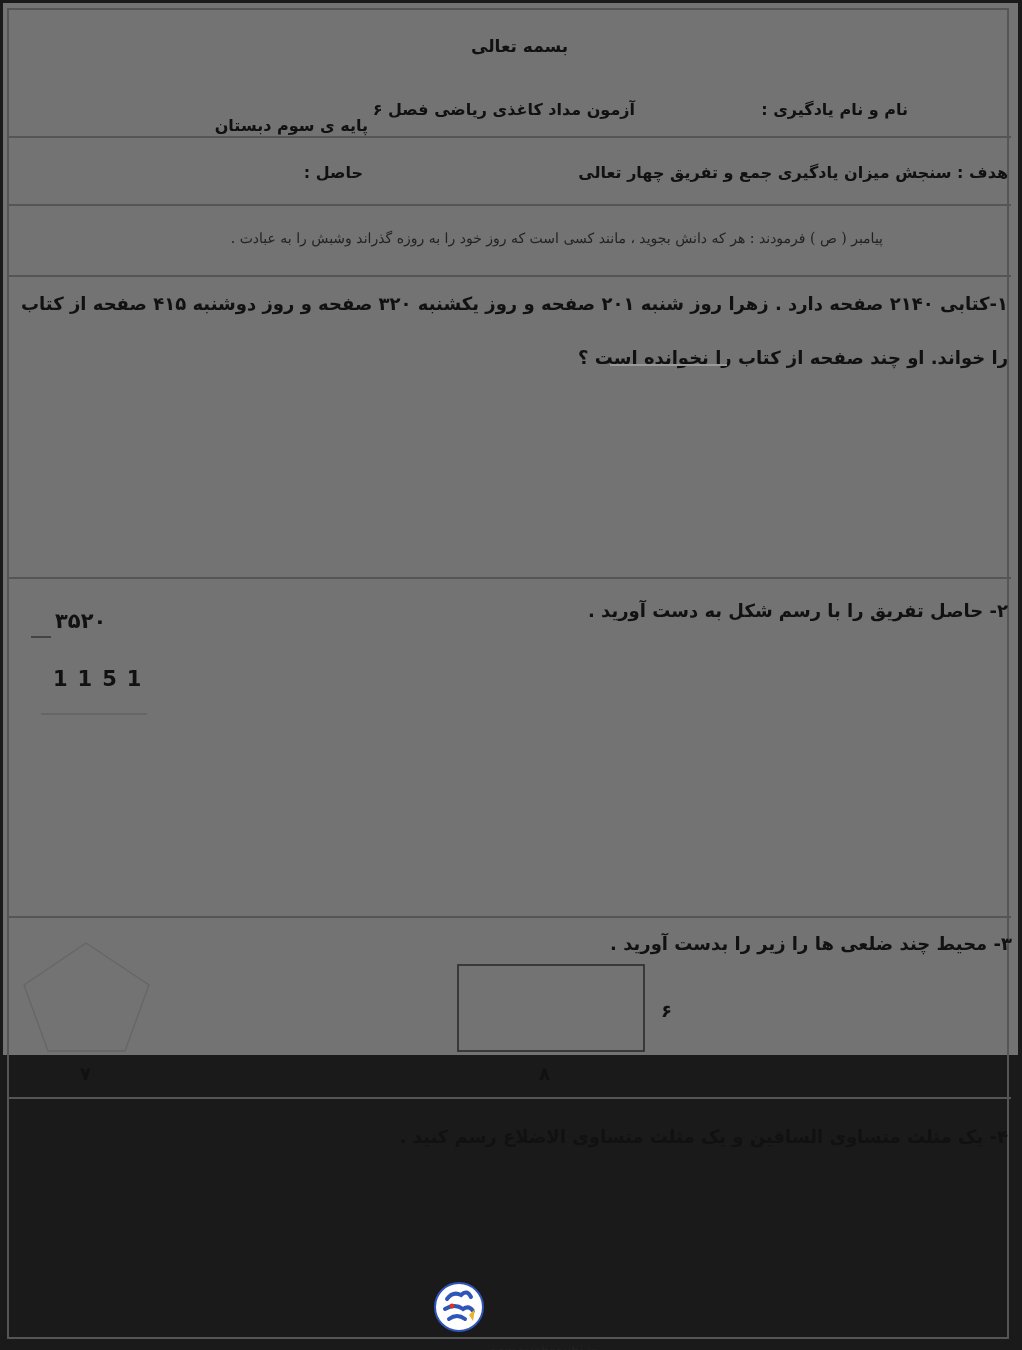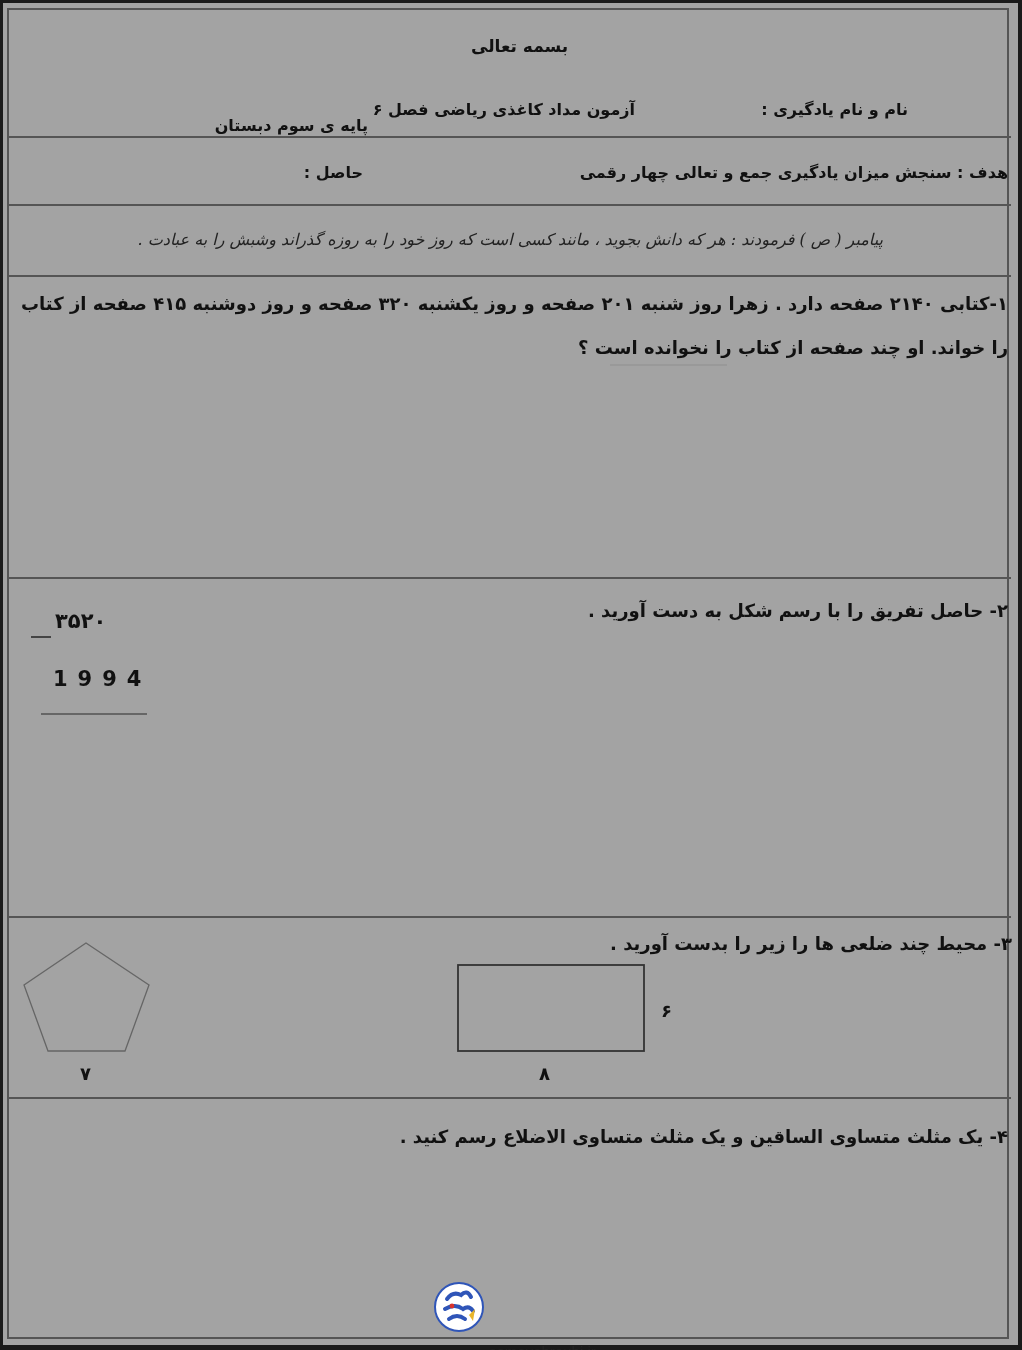--- a/index.html
+++ b/index.html
@@ -3,75 +3,75 @@
 <meta charset="utf-8">
 <style>
   html, body { margin: 0; padding: 0; }
   body {
     width: 1022px; height: 1350px; position: relative; overflow: hidden;
     background: #1a1a1a;
     font-family: "DejaVu Sans", sans-serif;
     color: #111;
   }
   .page {
-    position: absolute; left: 3px; top: 3px; width: 1015px; height: 1342px;
-    background: #a3a3a3;
+    position: absolute; left: 3px; top: 3px; width: 1015px; height: 1052px;
+    background: #737373;
   }
   .frame {
     position: absolute; left: 4px; top: 5px; width: 1002px; height: 1331px;
     border: 2px solid #555;
     box-sizing: border-box;
   }
   .hr {
     position: absolute; left: 4px; width: 1004px; height: 2px; background: #555;
   }
   .t {
     position: absolute; direction: rtl; white-space: nowrap;
     font-weight: bold; color: #111;
   }
   .title { font-size: 17px; }
   .hdr { font-size: 16px; }
   .hadith {
     position: absolute; direction: rtl; white-space: nowrap;
-    font-family: "DejaVu Serif", serif; font-style: italic; font-size: 16px; color: #222;
+    font-family: "DejaVu Serif", serif; font-size: 14px; color: #222;
   }
   .q { font-size: 18px; }
   .num { font-size: 21px; font-weight: bold; letter-spacing: 10px; direction: ltr; }
   .underline-mark { position: absolute; height: 2px; background: #999; }
   .logo-text { position: absolute; font-family: "Liberation Sans", sans-serif; font-size: 15px; color: #222; margin-top: 44px; }
   svg { position: absolute; overflow: visible; }
 </style>
 </head>
 <body>
 
 <div class="page">
   <div class="frame"></div>
 
   <div class="t title" style="left:468px; top:33px;">بسمه تعالی</div>
   <div class="t hdr" style="right:110px; top:97px;">نام و نام یادگیری :</div>
   <div class="t hdr" style="right:383px; top:97px;">آزمون مداد کاغذی  ریاضی فصل ۶</div>
   <div class="t hdr" style="right:650px; top:97px;margin-top:16px;">پایه ی سوم دبستان</div>
   <div class="hr" style="top:133px;"></div>
 
-  <div class="t hdr" style="right:10px; top:160px;">هدف : سنجش میزان یادگیری جمع و تعالی چهار رقمی</div>
+  <div class="t hdr" style="right:10px; top:160px;">هدف : سنجش میزان یادگیری جمع و تفریق چهار تعالی</div>
   <div class="t hdr" style="right:655px; top:160px;">حاصل :</div>
   <div class="hr" style="top:201px;"></div>
 
   <div class="hadith" style="right:135px; top:227px;">پیامبر ( ص ) فرمودند : هر که دانش بجوید ، مانند کسی است که روز خود را به روزه گذراند وشبش را به عبادت .</div>
   <div class="hr" style="top:272px;"></div>
 
   <div class="t q" style="right:10px; top:290px;">۱-کتابی ۲۱۴۰ صفحه دارد .  زهرا روز شنبه ۲۰۱ صفحه و روز یکشنبه ۳۲۰ صفحه و روز دوشنبه ۴۱۵ صفحه از کتاب</div>
-  <div class="t q" style="right:10px; top:334px;">را خواند.  او چند صفحه از کتاب را نخوانده است ؟</div>
+  <div class="t q" style="right:10px; top:344px;">را خواند.  او چند صفحه از کتاب را نخوانده است ؟</div>
   <div class="underline-mark" style="left:607px; top:361px; width:117px;"></div>
   <div class="hr" style="top:574px;"></div>
 
   <div class="t q" style="right:10px; top:597px;">۲- حاصل تفریق را با رسم شکل به دست آورید .</div>
   <div class="t num" style="left:52px; top:594px;margin-top:12px;">۳۵۲۰</div>
   <div style="position:absolute; left:28px; top:633px; width:20px; height:2px; background:#444;"></div>
-  <div class="t num" style="left:50px; top:664px;">1994</div>
+  <div class="t num" style="left:50px; top:664px;">1151</div>
   <div style="position:absolute; left:38px; top:710px; width:106px; height:2px; background:#666;"></div>
   <div class="hr" style="top:913px;"></div>
 
   <div class="t q" style="right:6px; top:930px;">۳- محیط چند ضلعی ها را  زیر را بدست آورید .</div>
   <svg width="140" height="120" style="left:15px; top:935px;">
     <polygon points="68,5 131,47 107,113 30,113 6,47" fill="none" stroke="#666" stroke-width="1.3"></polygon>
   </svg>
   <div class="t q" style="left:77px; top:1060px;">۷</div>
   <svg width="190" height="90" style="left:454px; top:961px;">
     <rect x="1" y="1" width="186" height="86" fill="none" stroke="#333" stroke-width="1.8"></rect>

